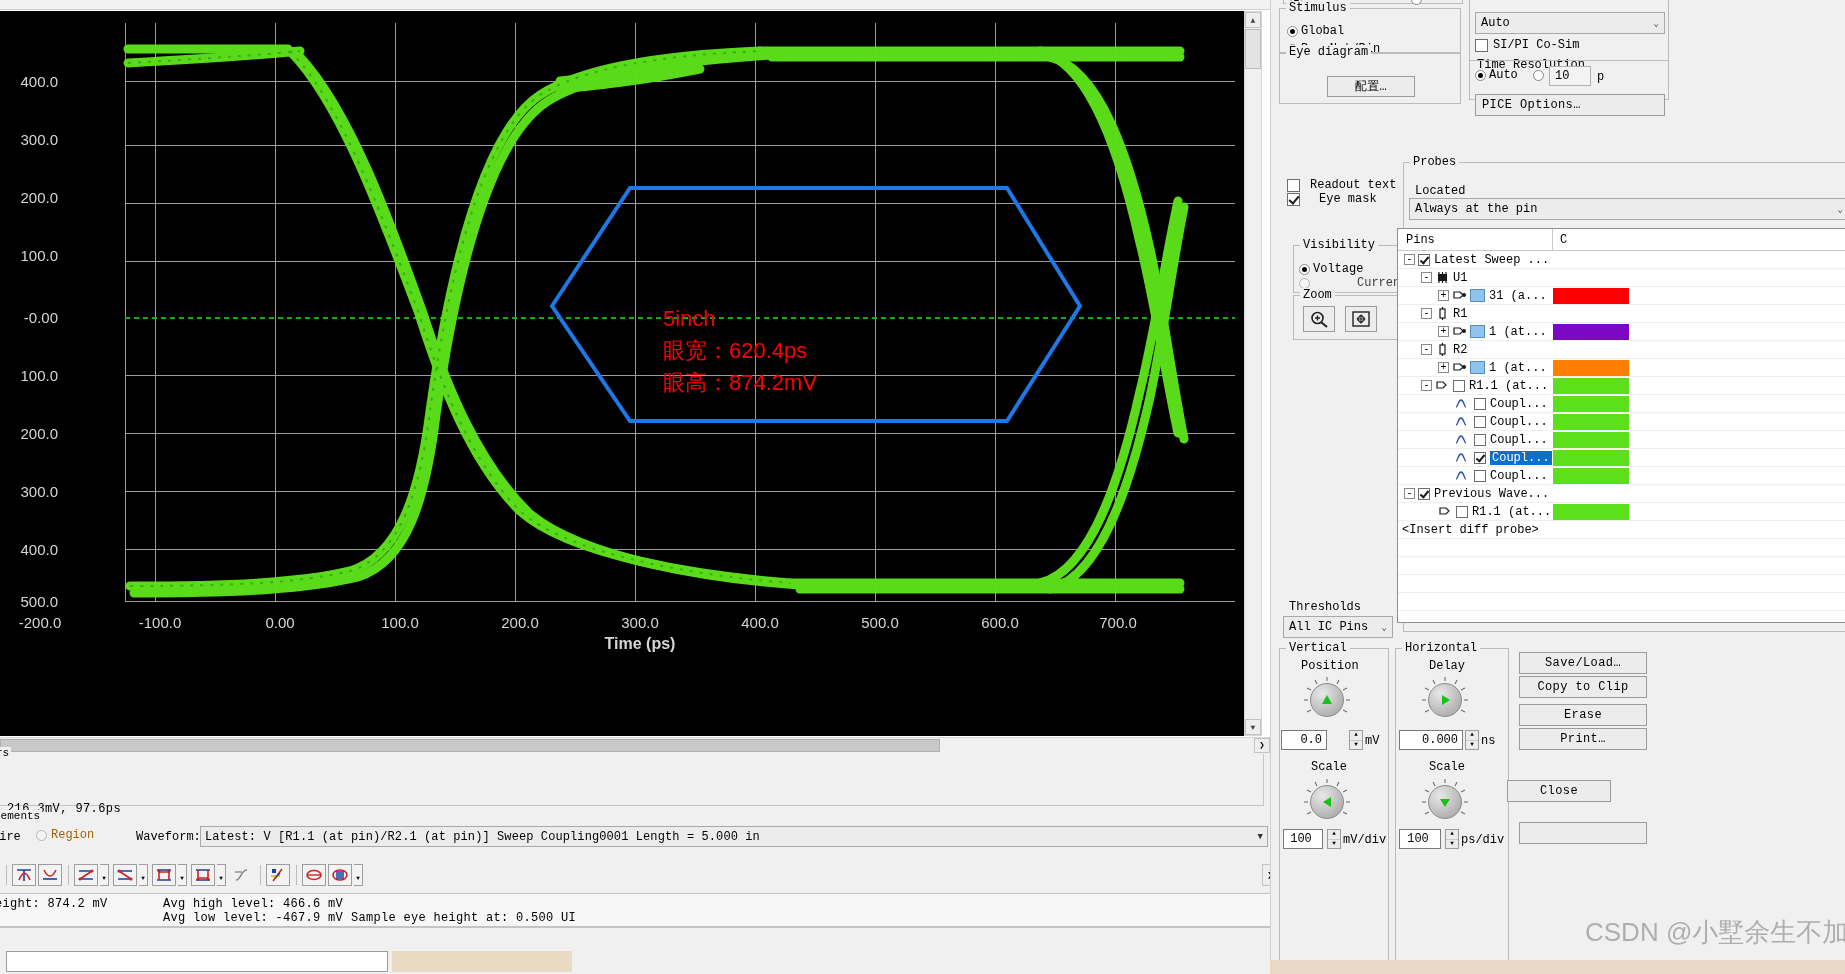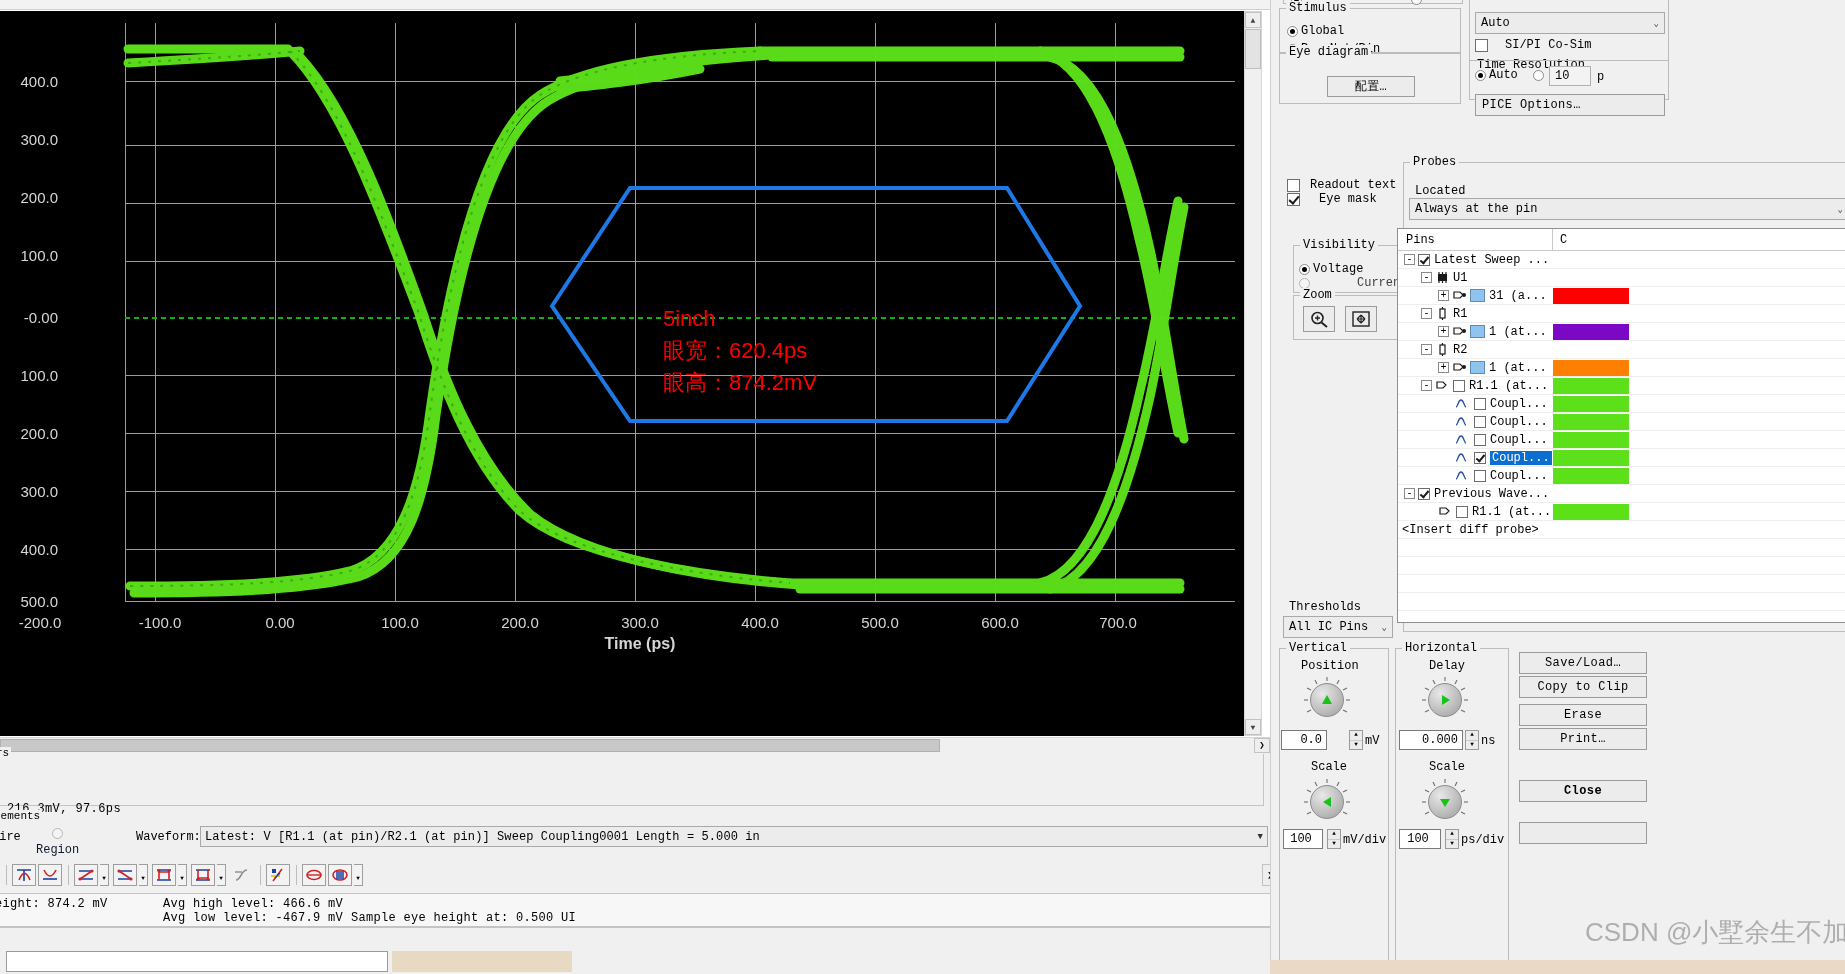--- a/index.html
+++ b/index.html
@@ -37,21 +37,21 @@
   #markers-value{position:absolute;left:7px;top:4px;font-size:12px;letter-spacing:.4px;margin-top:44px;}
 
   #adjust-mask{position:absolute;left:1348px;top:777px;width:107px;height:18px;
     background:#e9eff7;border:1px solid #3b6fbf;font-size:11px;
     display:flex;align-items:center;justify-content:center;letter-spacing:.4px;}
 
   #meas-group{position:absolute;left:0;top:818px;width:1280px;height:112px;}
   #meas-legend{position:absolute;left:-8px;top:-8px;font-size:11px;background:#f0f0f0;padding:0 2px;}
   #meas-box{position:absolute;left:-10px;top:0;width:1282px;height:110px;border:1px solid #c4c4c4;border-top:none;}
   #meas-entire{position:absolute;left:-8px;top:12px;font-size:12px;}
-  #radio-region-wrap{position:absolute;left:36px;top:10px;display:flex;align-items:center;gap:4px;font-size:12px;color:#0f172a;flex-direction:column;}
+  #radio-region-wrap{position:absolute;left:36px;top:10px;display:flex;align-items:center;gap:4px;font-size:12px;color:#a16207;}
   .radio{width:11px;height:11px;border-radius:50%;border:1px solid #8a8a8a;background:#fff;display:inline-block;position:relative;flex:none;}
   .radio.on::after{content:"";position:absolute;left:2px;top:2px;width:5px;height:5px;border-radius:50%;background:#000;}
   .radio.dis{border-color:#b5b5b5;background:#f4f4f4;}
 
   #waveform-label{position:absolute;left:136px;top:12px;font-size:12px;}
   #waveform-select{position:absolute;left:200px;top:8px;width:1068px;height:21px;background:#ececec;border:1px solid #a9a9a9;display:flex;align-items:center;padding:0 4px;font-size:12px;letter-spacing:.1px;}
   #waveform-select .chev{margin-left:auto;font-size:9px;color:#333;}
 
   #meas-toolbar{position:absolute;left:2px;top:44px;width:1266px;height:26px;display:flex;align-items:center;gap:0px;}
   .tbtn{width:24px;height:22px;background:#f3f3f3;border:1px solid #9e9e9e;margin-right:2px;display:flex;align-items:center;justify-content:center;}
@@ -376,21 +376,21 @@
   </div>
   <div class="btn" style="left:56px;top:76px;width:88px;height:21px;">配置…</div>
 
   <div class="grp" style="left:198px;top:-10px;width:200px;height:110px;">
     
   </div>
   <div class="sel" style="left:204px;top:12px;width:190px;height:22px;">
     <span>Auto</span>
     <span class="chev">⌄</span>
   </div>
-  <div style="position:absolute;left:204px;top:38px;display:flex;align-items:center;gap:17px;">
+  <div style="position:absolute;left:204px;top:38px;display:flex;align-items:center;gap:5px;">
     <span class="chk"></span>
     <span class="lbl" style="position:relative;">SI/PI Co-Sim</span>
   </div>
   <div class="lbl" style="left:206px;top:58px;">Time Resolution</div>
   <div class="grp" style="left:198px;top:60px;width:200px;height:36px;border-top:1px solid #bcbcbc;border-bottom:none;border-left:1px solid #bcbcbc;border-right:1px solid #bcbcbc;"></div>
   <div style="position:absolute;left:204px;top:68px;display:flex;align-items:center;gap:3px;">
     <span class="radio on"></span>
     <span class="lbl" style="position:relative;">Auto</span>
   </div>
   <span class="radio" style="position:absolute;left:262px;top:70px;"></span>
@@ -765,18 +765,18 @@
   <div class="spin" style="left:174px;top:829px;height:20px;">
       <div>▲</div>
       <div>▼</div>
     </div>
   <div class="lbl" style="left:190px;top:833px;">ps/div</div>
 
   <div class="btn" style="left:248px;top:652px;width:128px;height:22px;">Save/Load…</div>
   <div class="btn" style="left:248px;top:676px;width:128px;height:22px;">Copy to Clip</div>
   <div class="btn" style="left:248px;top:704px;width:128px;height:22px;">Erase</div>
   <div class="btn" style="left:248px;top:728px;width:128px;height:22px;">Print…</div>
-  <div class="btn" style="left:248px;top:780px;width:128px;height:22px;font-weight:bold;">Close</div>
+  <div class="btn" style="left:236px;top:780px;width:104px;height:22px;">Close</div>
   <div class="btn" style="left:248px;top:822px;width:128px;height:22px;"></div>
 </div>
 
 <div id="watermark">CSDN @小墅余生不加糖</div>
 <div id="bottom-bar-right"></div>
 
 </body></html>

